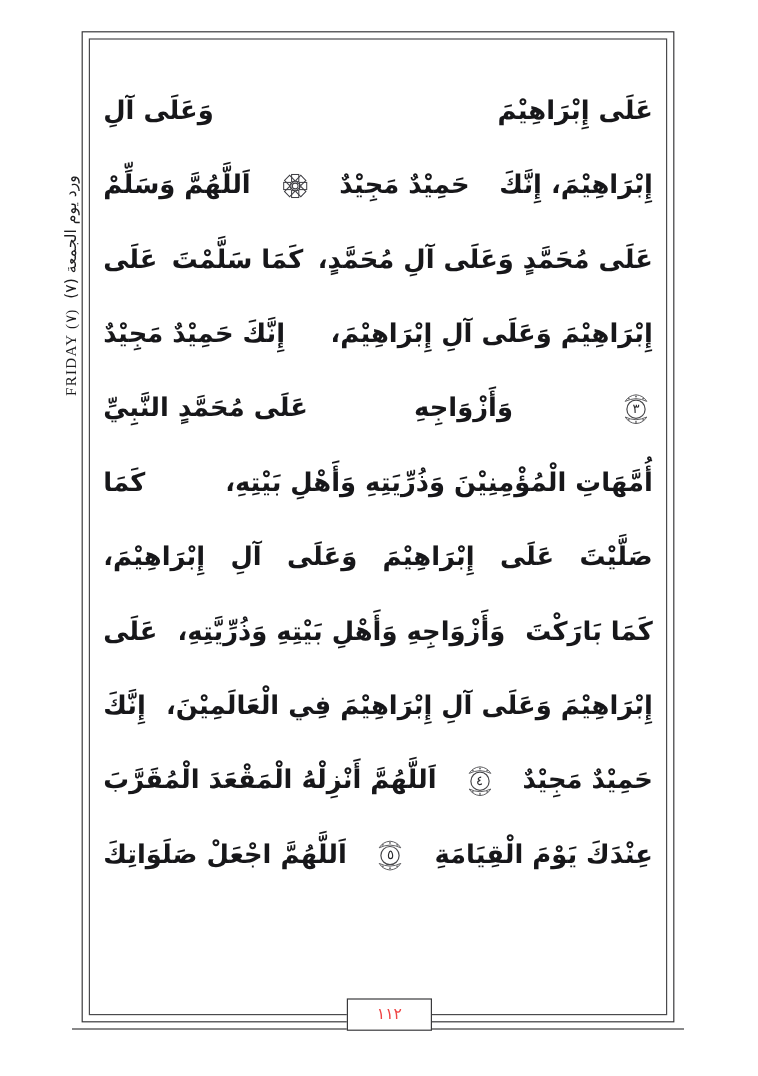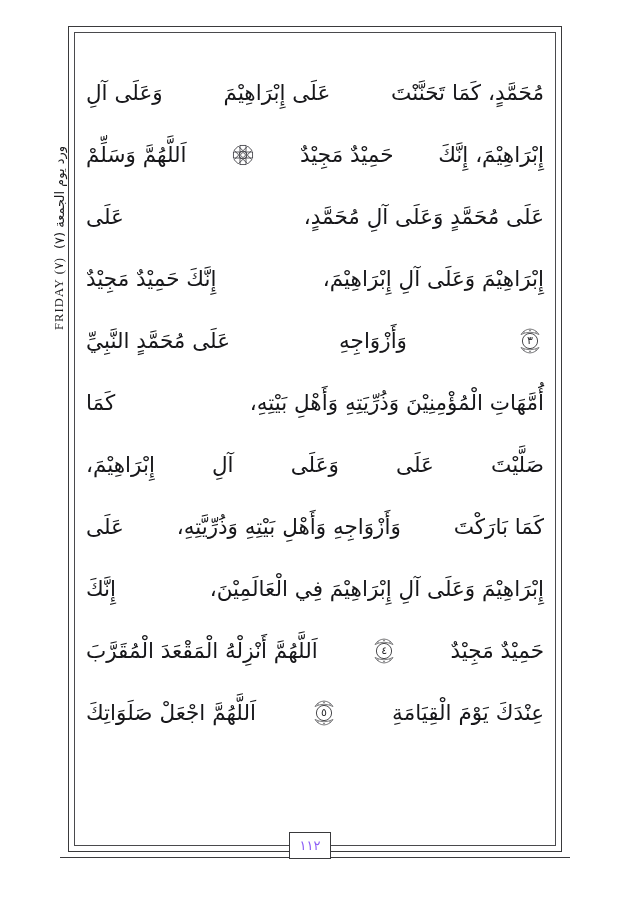--- a/index.html
+++ b/index.html
@@ -104,20 +104,21 @@
     overflow: visible;
     display: flex;
     flex-direction: row;
     align-items: center;
     justify-content: space-between;
     gap: 2px;
   }
   .aline > .seg {
     flex: 0 0 auto;
     unicode-bidi: plaintext;
+    font-weight: bold;
   }
   .aline.spread > .seg {
     flex: 0 1 auto;
   }
 
   
   .ayah {
     display: inline-flex;
     align-items: center;
     justify-content: center;
@@ -146,31 +147,31 @@
     height: 24px;
     flex: 0 0 auto;
     vertical-align: middle;
   }
 
   
   .page-num {
     position: absolute;
     left: 289px;
     top: 832px;
-    width: 42px;
+    width: 71px;
     height: 27px;
     background: #ffffff;
     border: 1.4px solid #3a3a3c;
     box-sizing: border-box;
     display: flex;
     align-items: center;
     justify-content: center;
     font-family: "DejaVu Sans", sans-serif;
     font-size: 13px;
-    color: #8b5cf6;
+    color: #ef4444;
     letter-spacing: 1px;
     z-index: 5;
   }
   .baseline-rule {
     position: absolute;
     left: 60px;
     top: 857px;
     width: 510px;
     height: 0;
     border-top: 1.5px solid #3a3a3c;
@@ -184,21 +185,20 @@
   <div class="frame-outer"></div>
   <div class="frame-inner"></div>
 
   <div class="side-label">
     <span class="lbl-en">FRIDAY  (٧)</span>
     <span class="lbl-ar">ورد يوم الجمعة (٧)</span>
   </div>
 
   <div class="text-block">
       <div class="aline spread">
-        <span class="seg">مُحَمَّدٍ، كَمَا تَحَنَّنْتَ</span>
         <span class="seg">عَلَى إِبْرَاهِيْمَ</span>
         <span class="seg">وَعَلَى آلِ</span>
       </div>
       <div class="aline spread">
         <span class="seg">إِبْرَاهِيْمَ، إِنَّكَ</span>
         <span class="seg">حَمِيْدٌ مَجِيْدٌ</span>
         <span class="rosette">
           <svg width="24" height="24" viewBox="0 0 24 24">
             <rect x="9" y="2.4" width="6" height="6" fill="none" stroke="#3f3f45" stroke-width="0.85" transform="rotate(0 12 12)"></rect>
             <rect x="9" y="2.4" width="6" height="6" fill="none" stroke="#3f3f45" stroke-width="0.85" transform="rotate(45 12 12)"></rect>
@@ -208,20 +208,21 @@
             <rect x="9" y="2.4" width="6" height="6" fill="none" stroke="#3f3f45" stroke-width="0.85" transform="rotate(225 12 12)"></rect>
             <rect x="9" y="2.4" width="6" height="6" fill="none" stroke="#3f3f45" stroke-width="0.85" transform="rotate(270 12 12)"></rect>
             <rect x="9" y="2.4" width="6" height="6" fill="none" stroke="#3f3f45" stroke-width="0.85" transform="rotate(315 12 12)"></rect>
             <circle cx="12" cy="12" r="2.4" fill="none" stroke="#3f3f45" stroke-width="0.85"></circle>
           </svg>
         </span>
         <span class="seg">اَللَّهُمَّ وَسَلِّمْ</span>
       </div>
       <div class="aline spread">
         <span class="seg">عَلَى مُحَمَّدٍ وَعَلَى آلِ مُحَمَّدٍ،</span>
+        <span class="seg">كَمَا سَلَّمْتَ</span>
         <span class="seg">عَلَى</span>
       </div>
       <div class="aline">
         <span class="seg">إِبْرَاهِيْمَ وَعَلَى آلِ إِبْرَاهِيْمَ،</span>
         <span class="seg">إِنَّكَ حَمِيْدٌ مَجِيْدٌ</span>
       </div>
       <div class="aline spread">
         <span class="ayah">
           <svg width="28" height="30" viewBox="0 0 28 30">
             <circle cx="14" cy="15" r="7.6" fill="none" stroke="#4a4a4d" stroke-width="1"></circle>
@@ -239,20 +240,21 @@
         <span class="seg">وَأَزْوَاجِهِ</span>
         <span class="seg">عَلَى مُحَمَّدٍ النَّبِيِّ</span>
       </div>
       <div class="aline">
         <span class="seg">أُمَّهَاتِ الْمُؤْمِنِيْنَ وَذُرِّيَتِهِ وَأَهْلِ بَيْتِهِ،</span>
         <span class="seg">كَمَا</span>
       </div>
       <div class="aline spread">
         <span class="seg">صَلَّيْتَ</span>
         <span class="seg">عَلَى</span>
+        <span class="seg">إِبْرَاهِيْمَ</span>
         <span class="seg">وَعَلَى</span>
         <span class="seg">آلِ</span>
         <span class="seg">إِبْرَاهِيْمَ،</span>
       </div>
       <div class="aline spread">
         <span class="seg">كَمَا بَارَكْتَ</span>
         <span class="seg">وَأَزْوَاجِهِ وَأَهْلِ بَيْتِهِ وَذُرِّيَّتِهِ،</span>
         <span class="seg">عَلَى</span>
       </div>
       <div class="aline">

